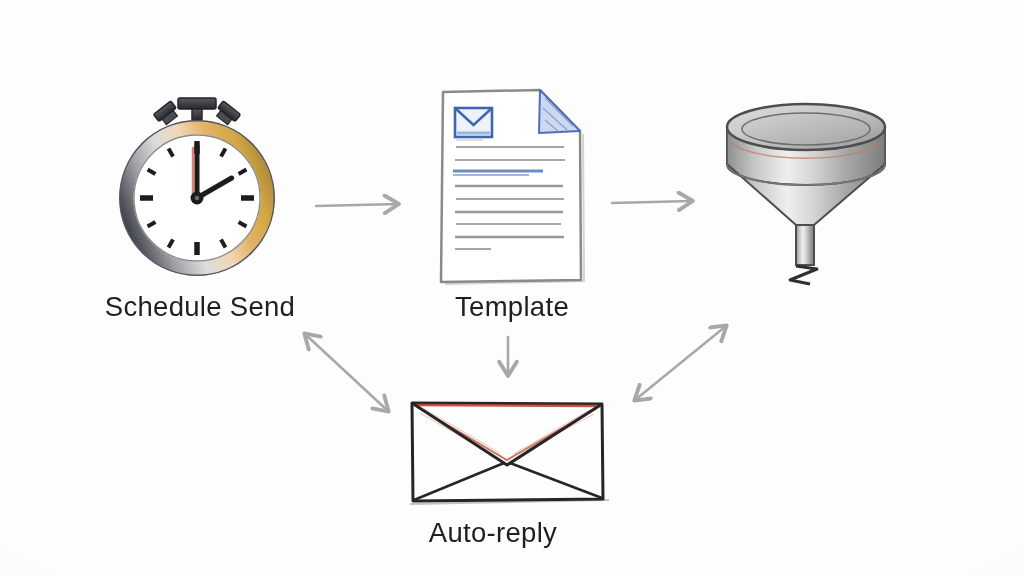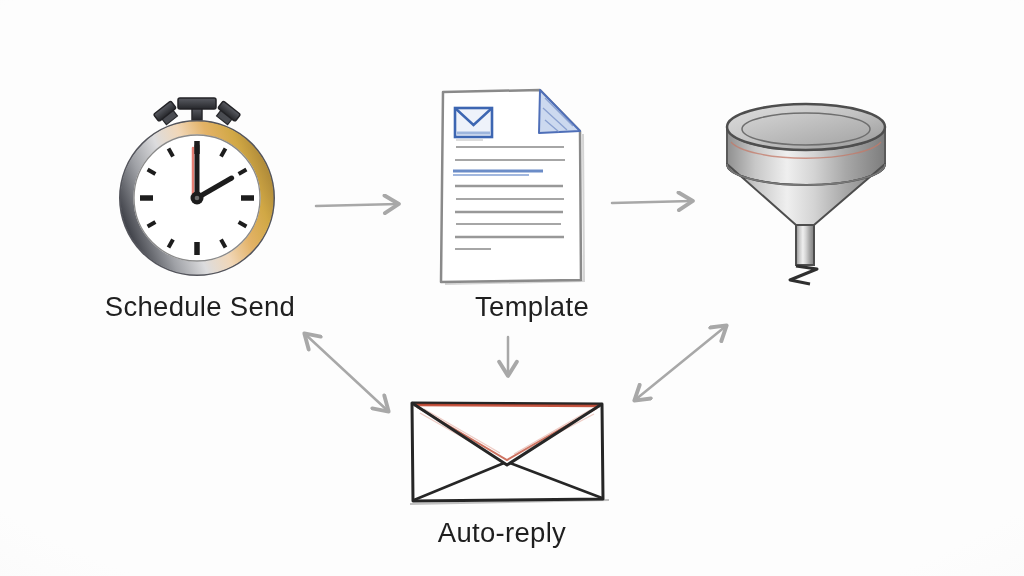--- a/index.html
+++ b/index.html
@@ -104,21 +104,21 @@
         <line x1="23" y1="115" x2="131" y2="115"></line>
         <line x1="22" y1="128" x2="130" y2="128" stroke="#989898" stroke-width="2.3"></line>
         <line x1="23" y1="140" x2="128" y2="140"></line>
         <line x1="22" y1="153" x2="131" y2="153" stroke="#989898" stroke-width="2.3"></line>
         <line x1="22" y1="165" x2="58" y2="165"></line>
       </g>
       <line x1="20" y1="87" x2="110" y2="87" stroke="#6b8cc7" stroke-width="3.2"></line>
       <line x1="20" y1="91" x2="96" y2="91" stroke="#8aa6d6" stroke-width="2" opacity=".8"></line>
     </svg>
   </div>
-  <div class="node-label" style="left:432px;top:290px;width:200px;">Template</div>
+  <div class="node-label" style="left:412px;top:290px;width:200px;">Template</div>
 
   <div class="icon" style="left:718px;top:98px;width:172px;height:205px;">
     <svg width="172" height="205" viewBox="0 0 172 205">
       <defs>
         <linearGradient id="fWall" x1="0" y1="0" x2="1" y2="0">
           <stop offset="0%" stop-color="#8f8f8f"></stop>
             <stop offset="18%" stop-color="#c8c8c8"></stop>
           <stop offset="38%" stop-color="#efefef"></stop>
             <stop offset="55%" stop-color="#d4d4d4"></stop>
           <stop offset="75%" stop-color="#a8a8a8"></stop>
@@ -161,21 +161,21 @@
 
       <path d="M10,11 L196,12" stroke="#c0452f" stroke-width="2.5" opacity=".9" fill="none"></path>
       <path d="M13,13 L103,66 L193,14" stroke="#c65a45" stroke-width="2" opacity=".85" fill="none"></path>
       <path d="M20,15 L96,59 M16,19 L72,51 M110,60 L186,16 M122,56 L190,20" stroke="#e0a396" stroke-width="1.3" opacity=".55" fill="none"></path>
 
       <path d="M8,9 L103,71 L198,10" fill="none" stroke="#262626" stroke-width="3" stroke-linejoin="round"></path>
 
       <path d="M10,106 L100,69 M198,104 L106,69" fill="none" stroke="#262626" stroke-width="2.5"></path>
     </svg>
   </div>
-  <div class="node-label" style="left:402px;top:516px;width:200px;">Auto-reply</div>
+  <div class="node-label" style="left:393px;top:516px;width:200px;">Auto-reply</div>
 
   <svg class="arrows" viewBox="0 0 1024 576">
     <defs>
       <marker id="ah" viewBox="0 0 12 12" refX="9.5" refY="6" markerWidth="8.5" markerHeight="8.5" orient="auto-start-reverse">
         <path d="M2,1 L10,6 L2,11" fill="none" stroke="#a8a8a8" stroke-width="2.2" stroke-linecap="round" stroke-linejoin="round"></path>
       </marker>
     </defs>
     <g stroke="#a8a8a8" stroke-width="2.5" stroke-linecap="round">
       <line x1="316" y1="206" x2="398" y2="204" marker-end="url(#ah)"></line>
       <line x1="612" y1="203" x2="692" y2="201" marker-end="url(#ah)"></line>

